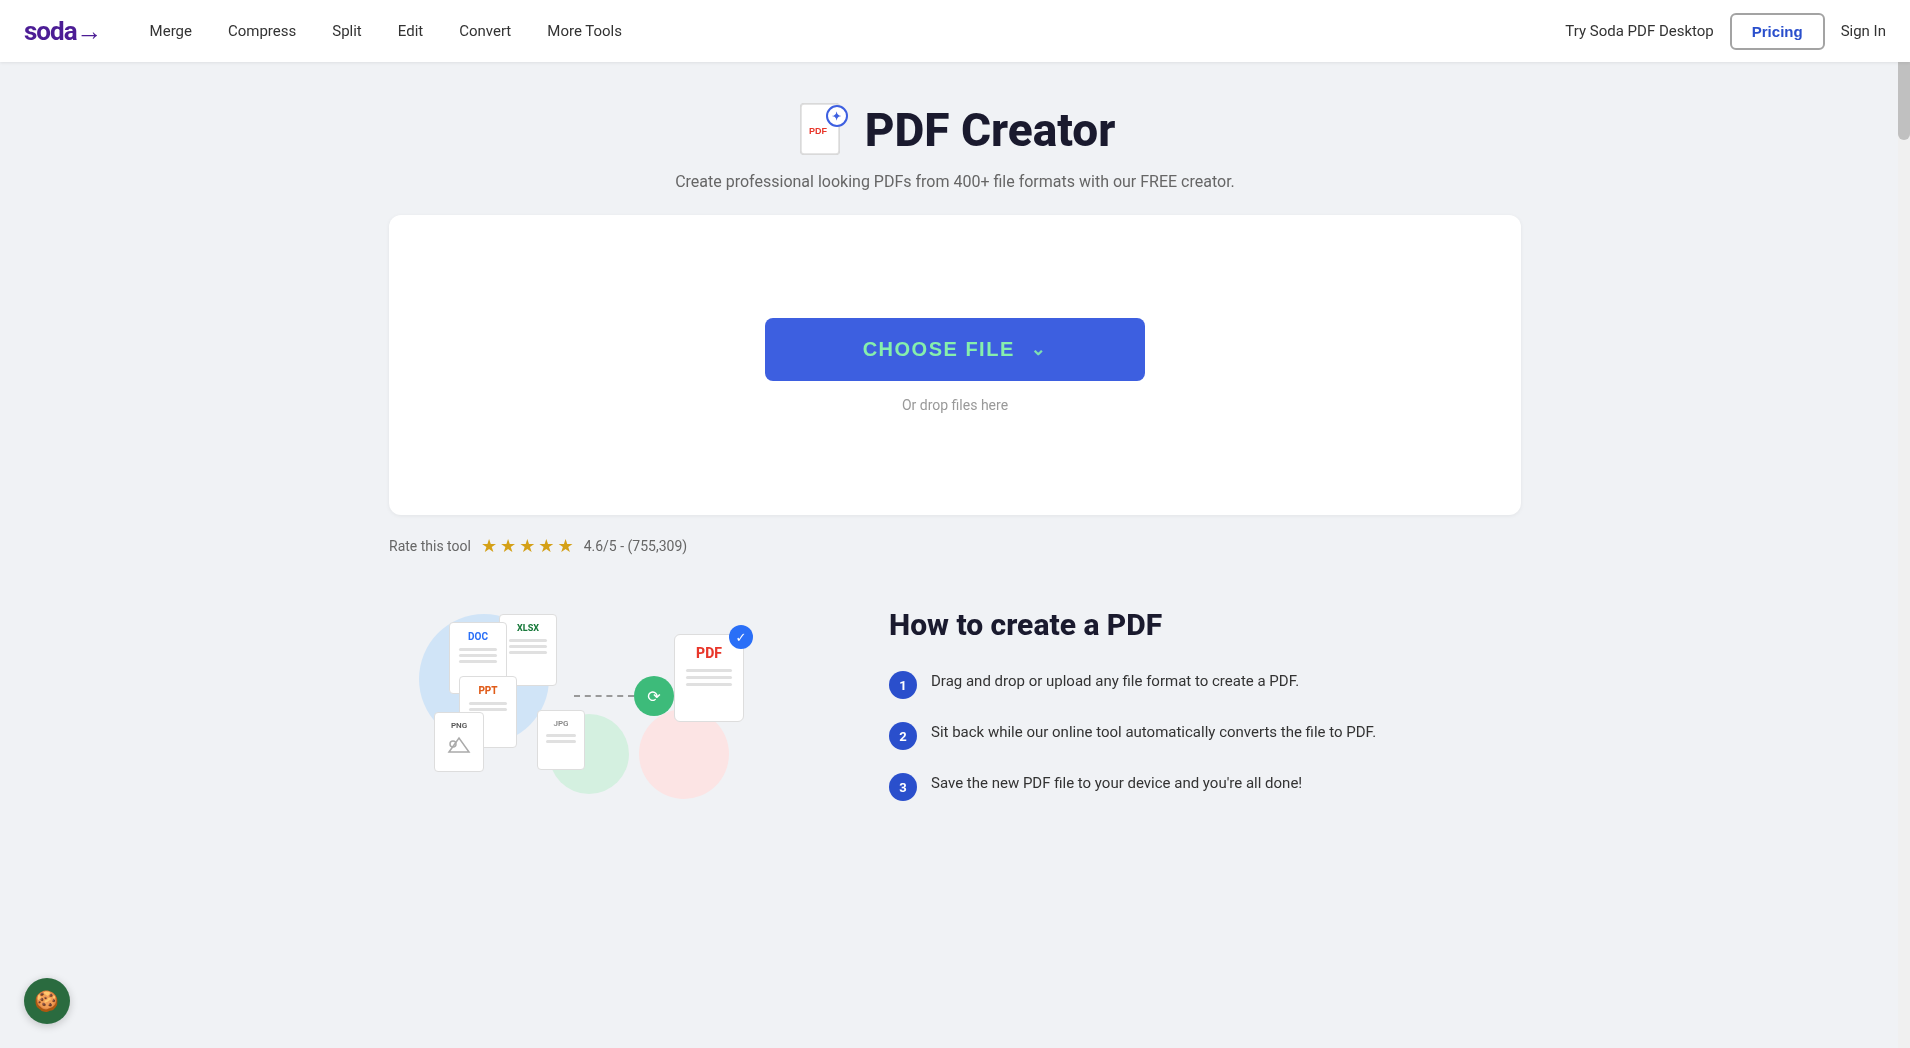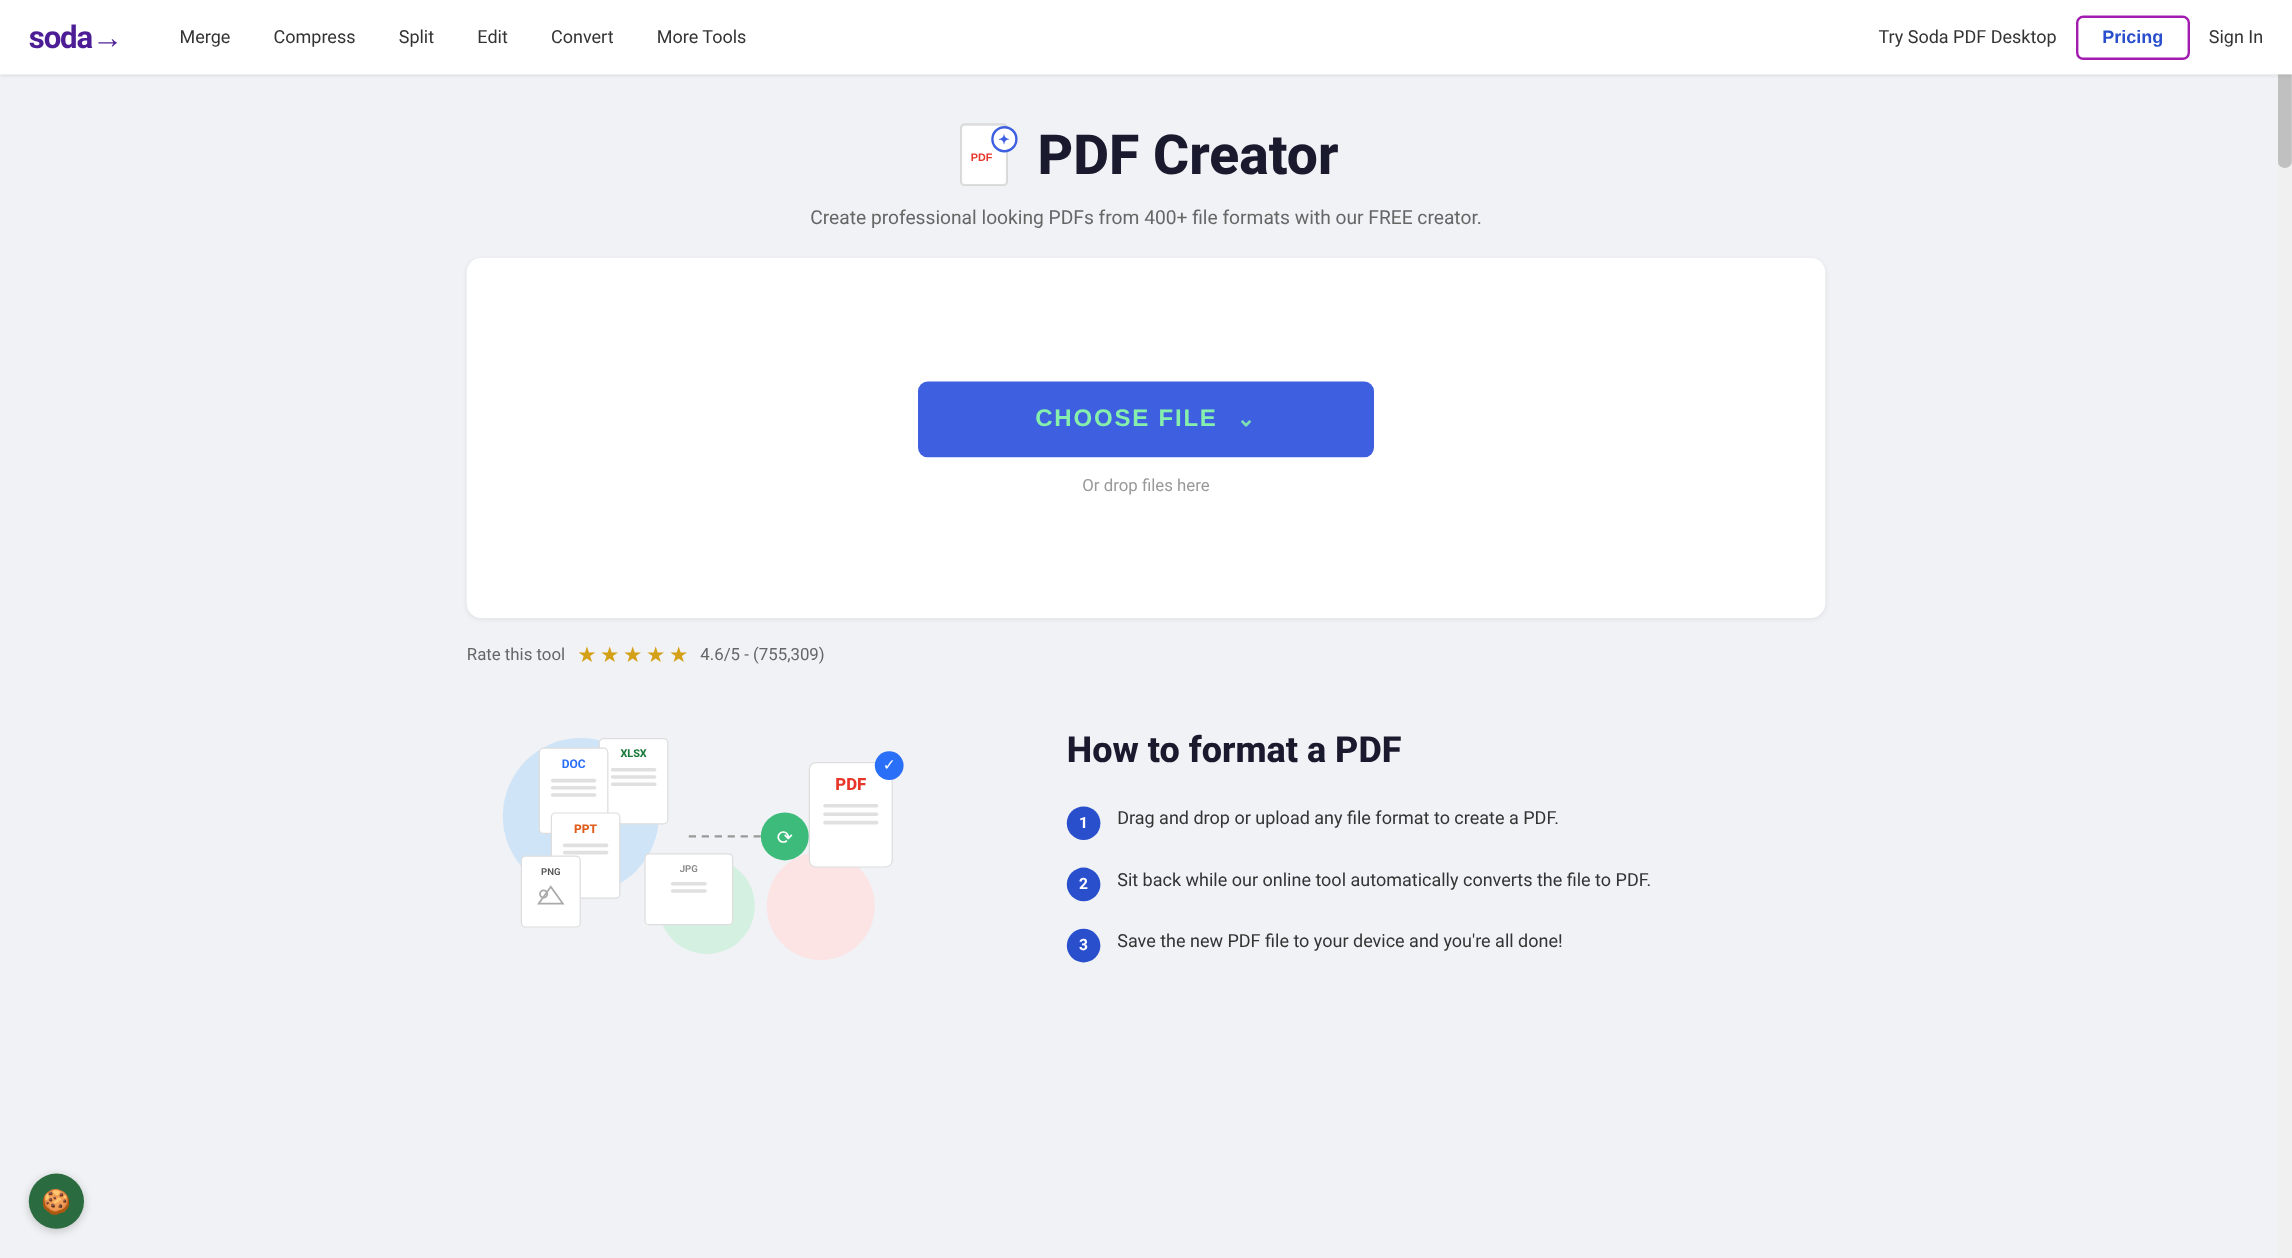--- a/index.html
+++ b/index.html
@@ -54,21 +54,21 @@
       margin-left: auto;
     }
     .try-desktop {
       font-size: 15px;
       color: #333;
       cursor: pointer;
       white-space: nowrap;
     }
     .pricing-btn {
       padding: 8px 20px;
-      border: 2px solid #a21caf;
+      border: 2px solid #a3a3a3;
       border-radius: 6px;
       background: transparent;
       color: #2a4fcc;
       font-size: 15px;
       font-weight: 600;
       cursor: pointer;
     }
     .signin-btn {
       font-size: 15px;
       color: #333;
@@ -494,21 +494,21 @@
 
         <div class="mini-doc doc-png" style="width:50px;height:60px;">
           <span class="doc-label-png" style="font-size:8px;font-weight:600;">PNG</span>
 
           <svg width="28" height="20" viewBox="0 0 28 20" style="margin-top:4px;">
             <polygon points="4,18 14,4 24,18" fill="none" stroke="#aaa" stroke-width="1.5"></polygon>
             <circle cx="8" cy="10" r="3" fill="none" stroke="#aaa" stroke-width="1.5"></circle>
           </svg>
         </div>
 
-        <div class="mini-doc doc-jpg" style="width:74px;height:60px;top:88px;left:108px;">
+        <div class="mini-doc doc-jpg" style="width:48px;height:60px;top:88px;left:108px;">
           <span class="doc-label-jpg" style="font-size:8px;font-weight:600;">JPG</span>
           <div class="doc-lines" style="width:30px;">
             <div class="doc-line"></div>
             <div class="doc-line"></div>
           </div>
         </div>
       </div>
 
       <div style="position:absolute; left:185px; top:72px; display:flex; align-items:center; gap:0;">
         <div style="width:60px; border-top: 2px dashed #999;"></div>
@@ -523,21 +523,21 @@
           <div class="pdf-lines">
             <div class="pdf-line"></div>
             <div class="pdf-line"></div>
             <div class="pdf-line"></div>
           </div>
         </div>
       </div>
     </div>
 
     <div class="how-to-text">
-      <h2 class="how-to-title">How to format a PDF</h2>
+      <h2 class="how-to-title">How to create a PDF</h2>
       <div class="step-list">
         <div class="step-item">
           <div class="step-num">1</div>
           <span class="step-text">Drag and drop or upload any file format to create a PDF.</span>
         </div>
         <div class="step-item">
           <div class="step-num">2</div>
           <span class="step-text">Sit back while our online tool automatically converts the file to PDF.</span>
         </div>
         <div class="step-item">

